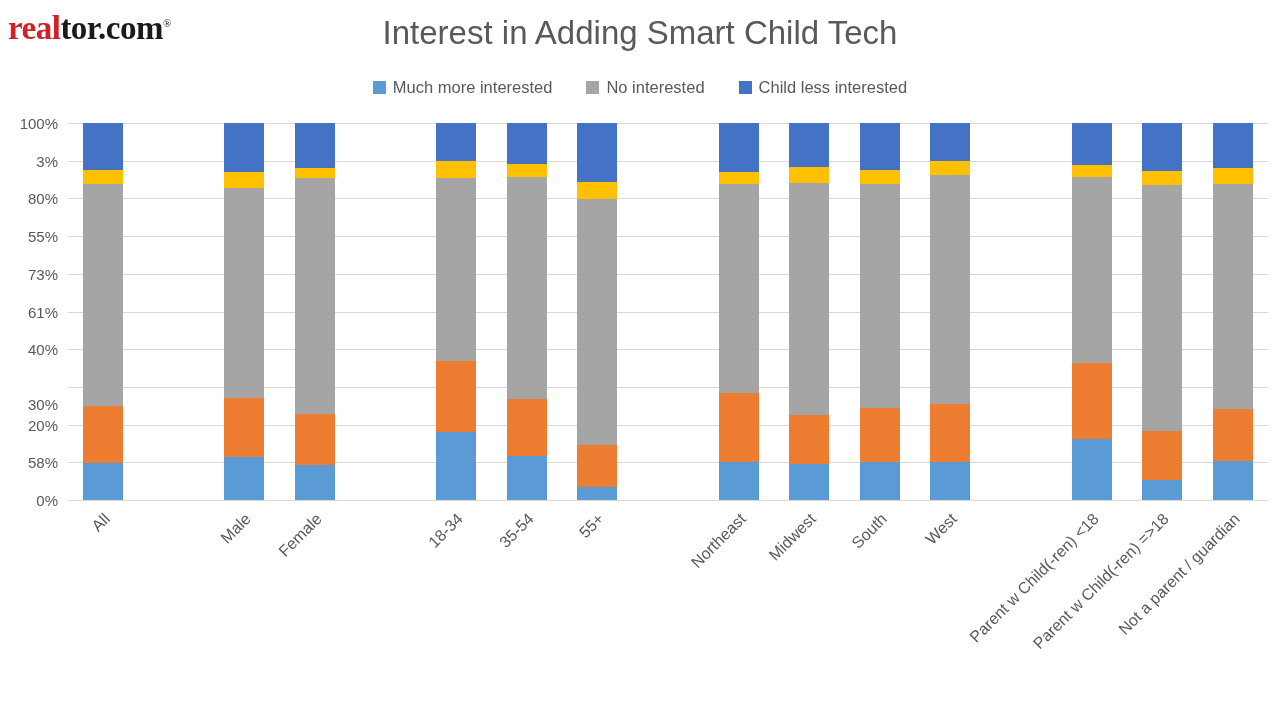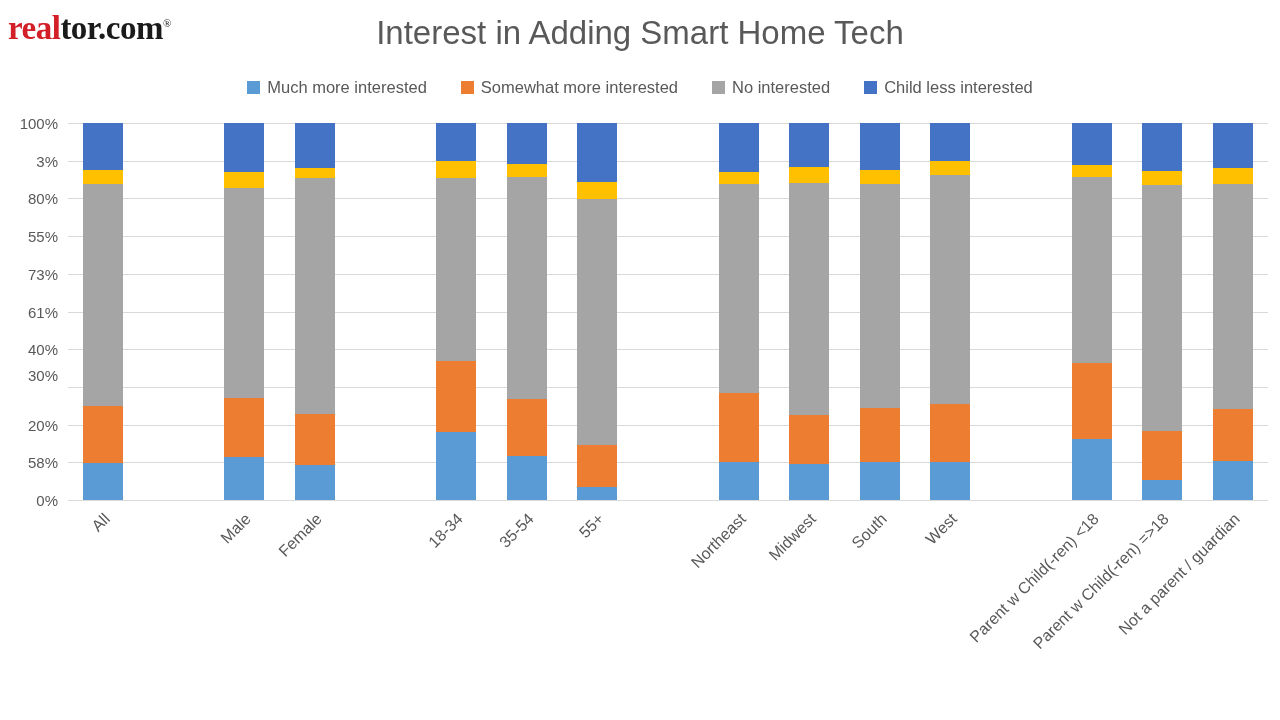--- a/index.html
+++ b/index.html
@@ -166,47 +166,43 @@
     transform: translateX(-100%) translateY(0);
   }
 </style>
 </head>
 <body>
 
 <div id="logo">
   <span class="lg-red">real</span><span class="lg-dark">tor.com</span><span class="lg-tm">®</span>
 </div>
 
-<div id="chart-title">Interest in Adding Smart Home Tech</div>
+<div id="chart-title">Interest in Adding Smart Child Tech</div>
 
 <div id="legend">
     <div class="legend-item">
       <span class="legend-swatch" style="background: rgb(91, 155, 213);"></span>
       <span>Much more interested</span>
-    </div>
-    <div class="legend-item">
-      <span class="legend-swatch" style="background: rgb(237, 125, 49);"></span>
-      <span>Somewhat more interested</span>
     </div>
     <div class="legend-item">
       <span class="legend-swatch" style="background: rgb(165, 165, 165);"></span>
       <span>No interested</span>
     </div>
     <div class="legend-item">
       <span class="legend-swatch" style="background: rgb(68, 114, 196);"></span>
       <span>Child less interested</span>
     </div>
   </div>
 
 <div id="plot-wrap">
   <div id="y-axis">
       <div class="y-tick-label" style="top: 377px;">0%</div>
       <div class="y-tick-label" style="top: 339.3px;">58%</div>
       <div class="y-tick-label" style="top: 301.6px;">20%</div>
-      <div class="y-tick-label" style="top: 252px;">30%</div>
+      <div class="y-tick-label" style="top: 281px;">30%</div>
       <div class="y-tick-label" style="top: 226.2px;">40%</div>
       <div class="y-tick-label" style="top: 188.5px;">61%</div>
       <div class="y-tick-label" style="top: 150.8px;">73%</div>
       <div class="y-tick-label" style="top: 113.1px;">55%</div>
       <div class="y-tick-label" style="top: 75.4px;">80%</div>
       <div class="y-tick-label" style="top: 37.7px;">3%</div>
       <div class="y-tick-label" style="top: 0px;">100%</div>
     </div>
   <div id="plot-area">
     <div id="grid-layer">

